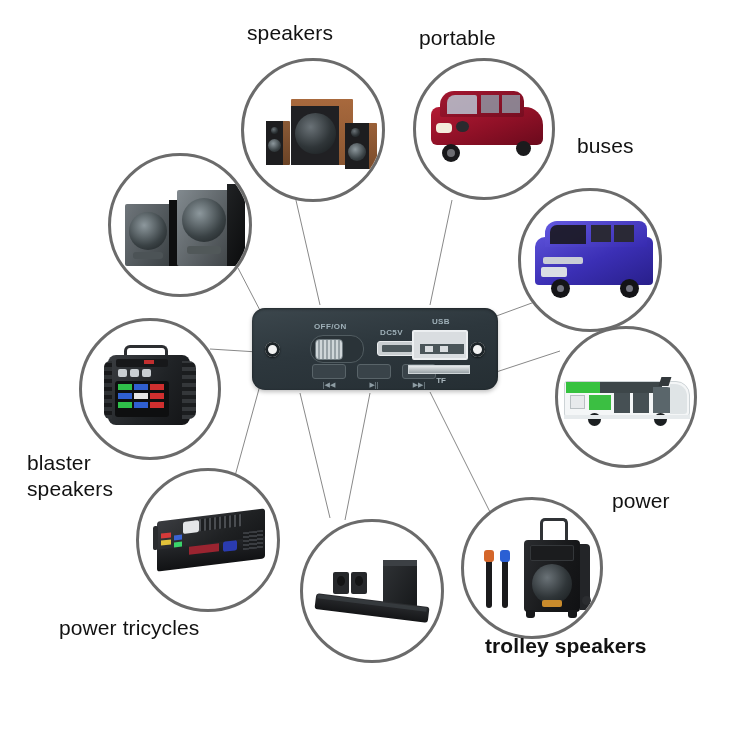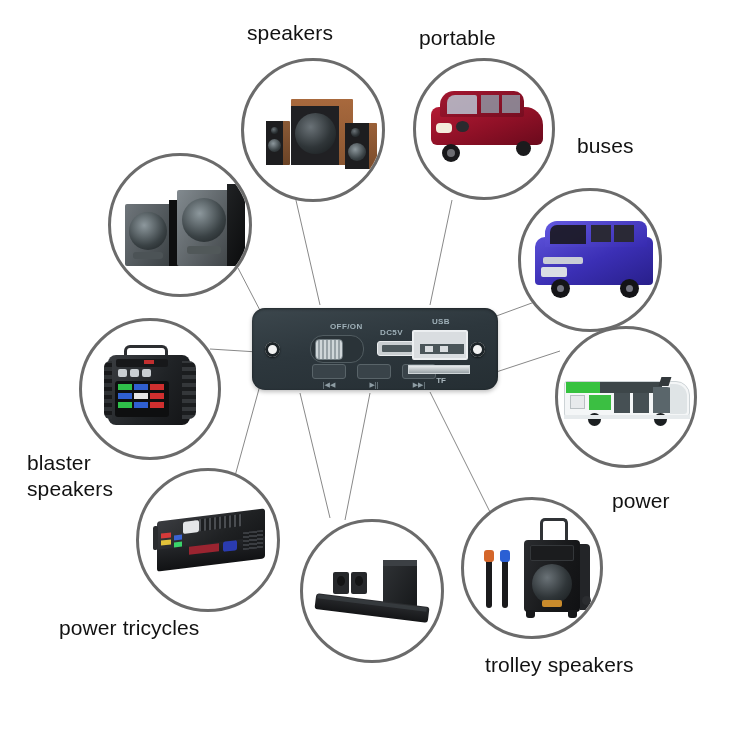--- a/index.html
+++ b/index.html
@@ -166,21 +166,21 @@
       <div class="abs" style="left:116px;top:44px;width:10px;height:66px;background:#232528;border-radius:0 4px 4px 0;"></div>
       <div class="abs" style="left:66px;top:45px;width:44px;height:16px;background:#1b1c1e;border-radius:2px;
            box-shadow:inset 0 0 0 1px #34373a;"></div>
       <div class="cone" style="left:68px;top:64px;width:40px;height:40px;"></div>
       <div class="abs" style="left:78px;top:100px;width:20px;height:7px;background:#c98b2c;border-radius:2px;"></div>
       <div class="abs" style="left:62px;top:110px;width:9px;height:8px;background:#17181a;border-radius:0 0 3px 3px;"></div>
       <div class="abs" style="left:104px;top:110px;width:9px;height:8px;background:#17181a;border-radius:0 0 3px 3px;"></div>
       <div class="abs" style="left:118px;top:96px;width:9px;height:9px;border-radius:50%;background:#2b2d30;"></div>
     </div>
   </div>
-  <div class="label" style="left:485px;top:652px;">trolley speakers</div>
+  <div class="label" style="left:485px;top:633px;font-weight:bold;">trolley speakers</div>
 
   <div class="node" style="left:300px;top:519px;width:144px;height:144px;">
     <div class="art">
       <div class="abs" style="left:30px;top:50px;width:16px;height:22px;background:#26282b;border-radius:2px;"></div>
       <div class="abs" style="left:48px;top:50px;width:16px;height:22px;background:#26282b;border-radius:2px;"></div>
       <div class="abs" style="left:34px;top:54px;width:8px;height:10px;border-radius:50%;background:#131415;"></div>
       <div class="abs" style="left:52px;top:54px;width:8px;height:10px;border-radius:50%;background:#131415;"></div>
       <div class="abs" style="left:80px;top:38px;width:34px;height:48px;background:linear-gradient(120deg,#303336,#16181a);border-radius:2px;"></div>
       <div class="abs" style="left:80px;top:38px;width:34px;height:6px;background:#3c4044;"></div>
       <div class="abs" style="left:12px;top:78px;width:114px;height:16px;border-radius:3px;
@@ -253,21 +253,21 @@
       <div class="abs" style="left:76px;top:90px;width:34px;height:8px;background:#515859;border-radius:3px;"></div>
       <div class="abs" style="left:116px;top:28px;width:18px;height:82px;
            background:linear-gradient(110deg,#202224,#0b0c0d);border-radius:0 3px 3px 0;"></div>
     </div>
   </div>
 
   <div class="center-module">
     <div class="hole l"></div>
     <div class="hole r"></div>
 
-    <div class="silk" style="left:78px;top:14px;">OFF/ON</div>
+    <div class="silk" style="left:62px;top:14px;">OFF/ON</div>
     <div class="switch">
       <div class="knob"></div>
     </div>
 
     <div class="silk" style="left:128px;top:20px;">DC5V</div>
     <div class="microusb"></div>
     <div class="led"></div>
 
     <div class="silk" style="right:48px;top:9px;">USB</div>
     <div class="usbport">

